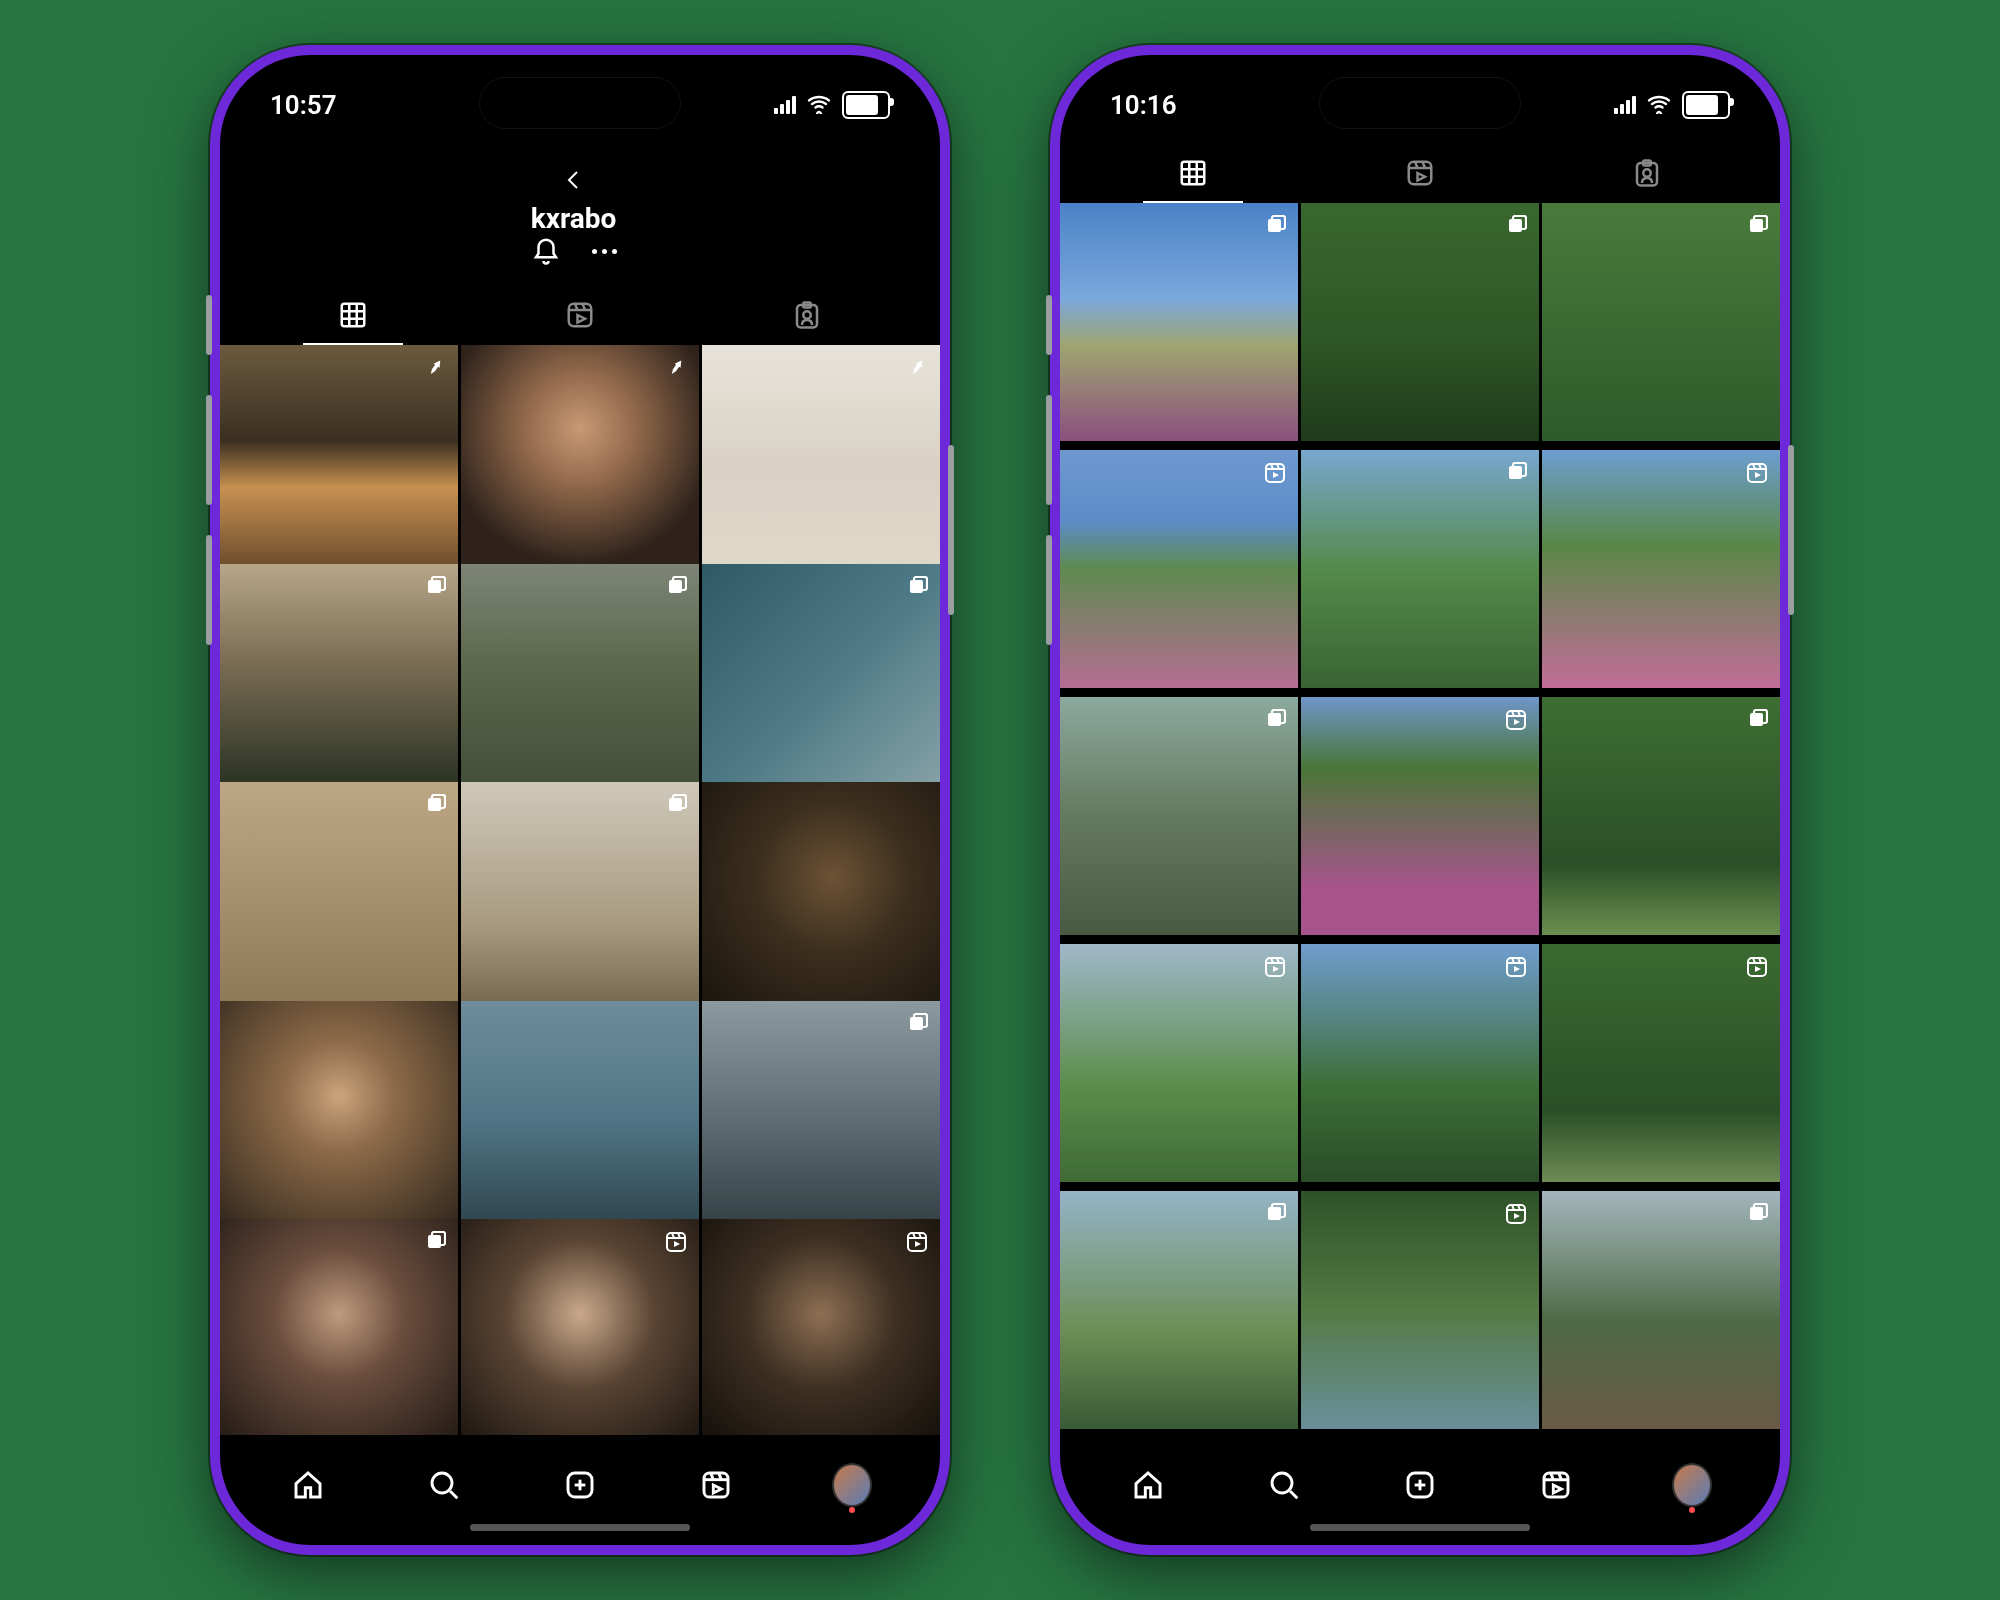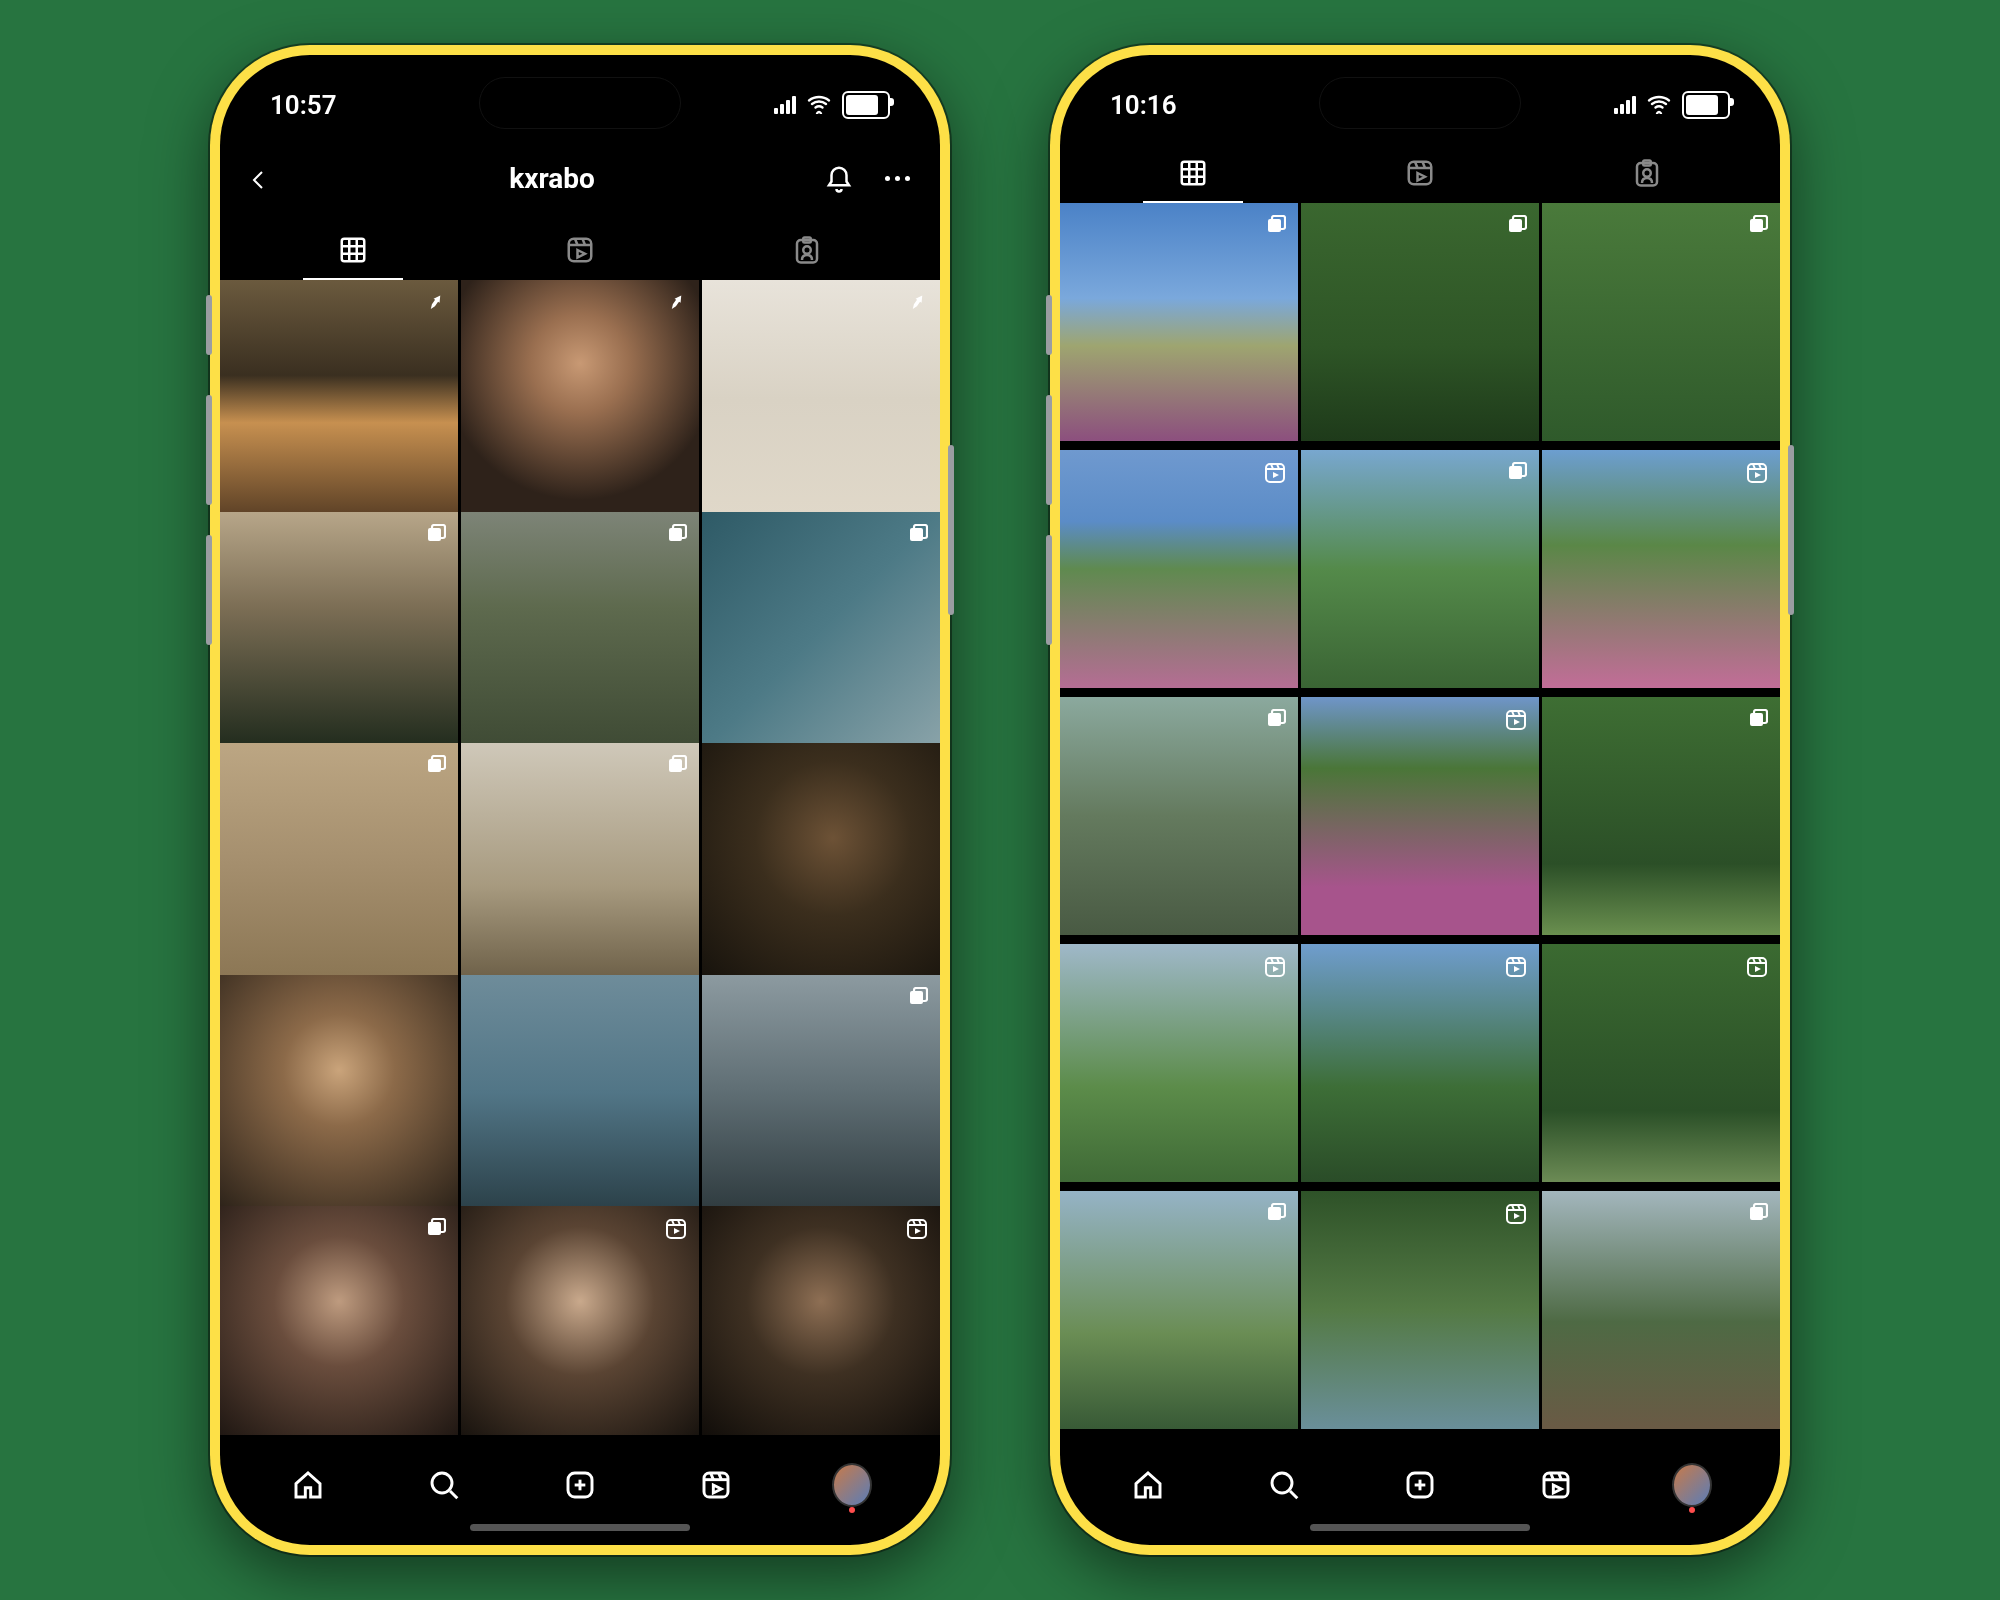--- a/index.html
+++ b/index.html
@@ -11,21 +11,21 @@
     height: 1600px;
     display: flex;
     align-items: center;
     justify-content: center;
     gap: 100px;
   }
 
   .phone {
     width: 720px;
     height: 1490px;
-    background: #fde047;
+    background: #6d28d9;
     border-radius: 100px;
     padding: 10px;
     box-shadow: 0 0 0 2px rgba(0,0,0,0.4), 0 20px 60px rgba(0,0,0,0.5);
     position: relative;
   }
   .phone-inner {
     width: 100%;
     height: 100%;
     background: #000;
     border-radius: 90px;
@@ -108,20 +108,21 @@
     border-radius: 3px;
   }
 
   
   .header {
     display: flex;
     align-items: center;
     justify-content: space-between;
     padding: 10px 30px 20px 17px;
     color: #fff;
+    flex-direction: column;
   }
   .header .back { font-size: 40px; font-weight: 300; padding: 0 10px; cursor:pointer; }
   .header .title { font-size: 28px; font-weight: 700; }
   .header .right {
     display: flex;
     align-items: center;
     gap: 30px;
   }
   .bell {
     width: 32px; height: 32px; display:flex;align-items:center;justify-content:center;

